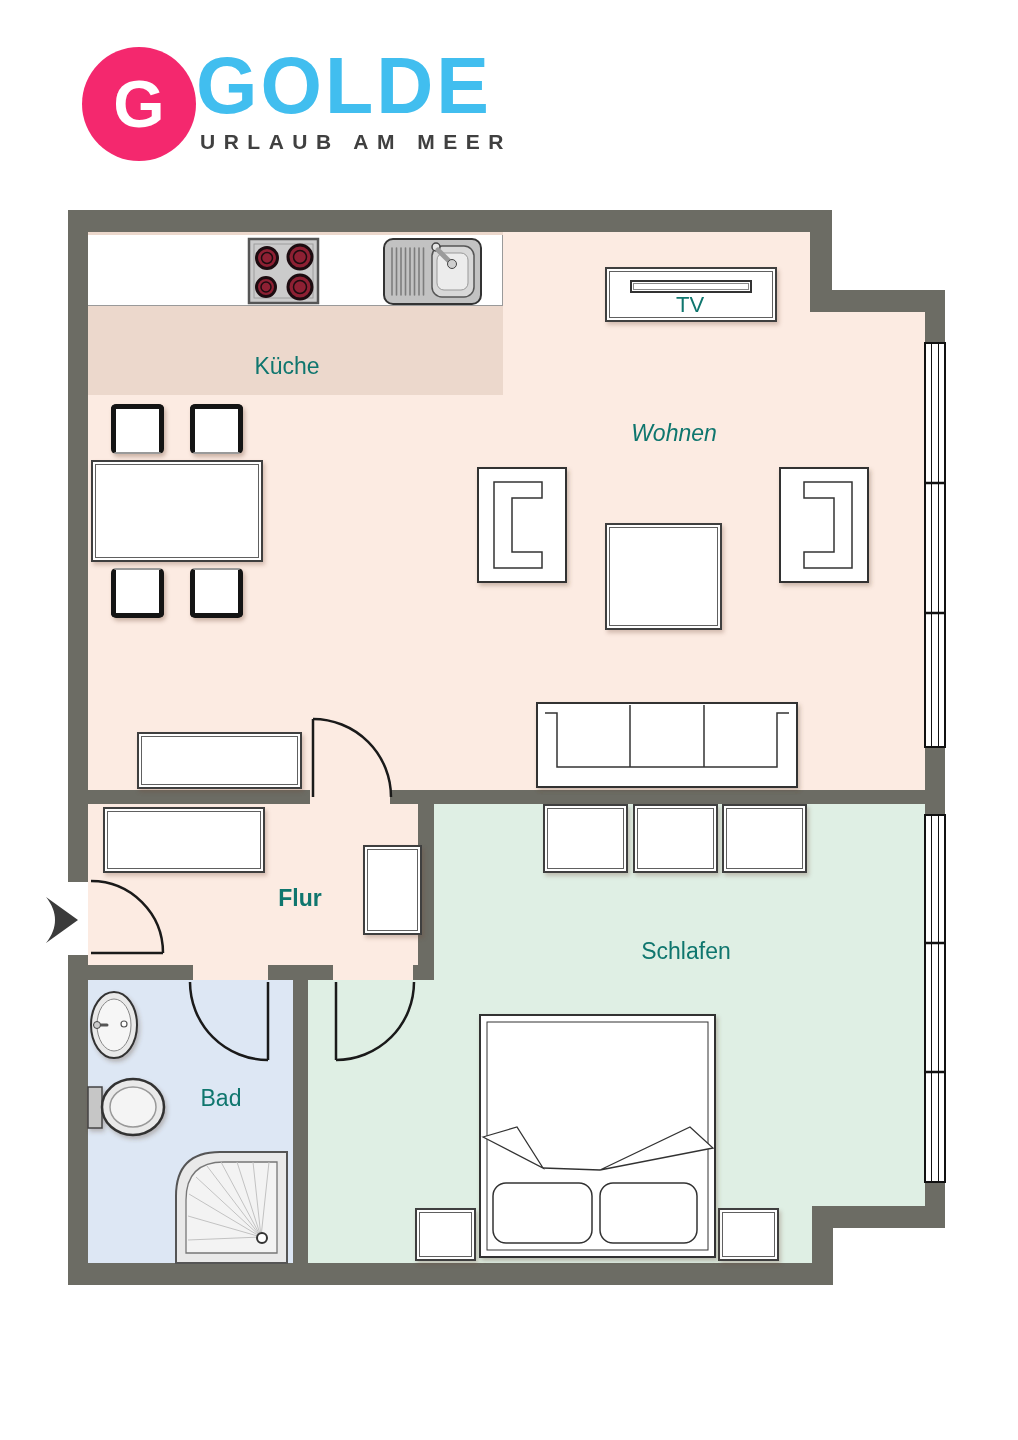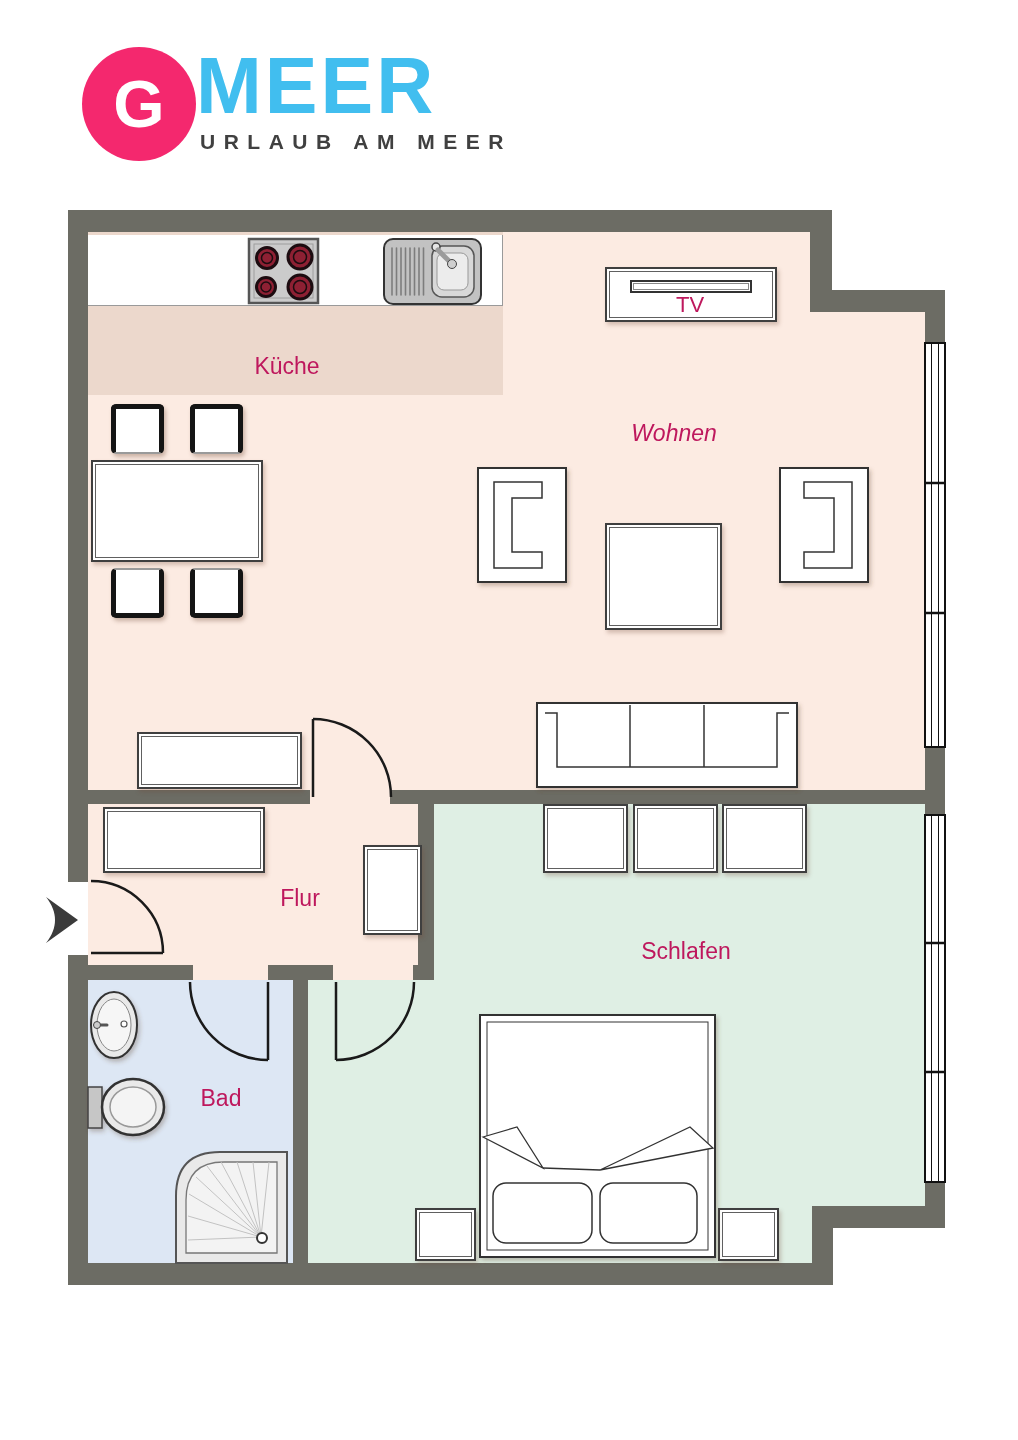--- a/index.html
+++ b/index.html
@@ -20,40 +20,40 @@
         border-radius:5px; box-shadow:2px 3px 4px rgba(110,70,50,.35); }
   .chair.open-b { border-bottom:2px solid #9a9a9a; }
   .chair.open-t { border-top:2px solid #9a9a9a; }
 
   .tvbar { position:absolute; z-index:35; background:#fff; border:2px solid #333; }
   .tvbar::after { content:""; position:absolute; inset:1px; border:1px solid #888; }
 
   .overlay { position:absolute; left:0; top:0; z-index:50; pointer-events:none; }
 
   .room-label { position:absolute; z-index:60; transform:translate(-50%,-50%);
-        font-size:23px; color:#be185d; white-space:nowrap; }
+        font-size:23px; color:#0f766e; white-space:nowrap; }
   .tv-label { font-size:22px; }
 
   
   .logo-badge { position:absolute; left:82px; top:47px; width:114px; height:114px;
         border-radius:50%; background:#F4286E; color:#fff; display:flex;
         align-items:center; justify-content:center;
         font-size:66px; font-weight:700; z-index:60; }
   .logo-brand { position:absolute; left:196px; top:46px; font-size:79px; line-height:1;
         font-weight:700; color:#41BEEF; letter-spacing:3px; z-index:60; }
   .logo-tagline { position:absolute; left:200px; top:130px; font-size:21px;
         font-weight:700; color:#404040; letter-spacing:8.5px; z-index:60; }
 </style>
 </head>
 <body>
 
 <div class="logo-badge">
   <span>G</span>
 </div>
-<div class="logo-brand">MEER</div>
+<div class="logo-brand">GOLDE</div>
 <div class="logo-tagline">URLAUB AM MEER</div>
 
 <div>
   <div class="floor" style="left:88px; top:232px; width:415px; height:163px; background:#ECD8CC;"></div>
 
   <div class="floor" style="left:503px; top:232px; width:329px; height:558px; background:#FCEBE2;"></div>
   <div class="floor" style="left:810px; top:312px; width:117px; height:478px; background:#FCEBE2;"></div>
   <div class="floor" style="left:88px; top:395px; width:415px; height:395px; background:#FCEBE2;"></div>
 
   <div class="floor" style="left:434px; top:790px; width:493px; height:190px; background:#DFEFE4;"></div>
@@ -233,17 +233,17 @@
         <line x1="261" y1="1237" x2="237" y2="1162"></line>
           <line x1="261" y1="1237" x2="253" y2="1162"></line>
         <line x1="261" y1="1237" x2="269" y2="1162"></line>
       </g>
       <circle cx="262" cy="1238" r="5" fill="#fff" stroke="#333" stroke-width="2"></circle>
     </g>
   </svg>
 
   <div class="room-label" style="left:287px; top:366px;">Küche</div>
   <div class="room-label" style="left:674px; top:433px;font-style:italic;">Wohnen</div>
-  <div class="room-label" style="left:300px; top:898px;">Flur</div>
+  <div class="room-label" style="left:300px; top:898px;font-weight:bold;">Flur</div>
   <div class="room-label" style="left:221px; top:1098px;">Bad</div>
   <div class="room-label" style="left:686px; top:951px;">Schlafen</div>
   <div class="room-label tv-label" style="left:690px; top:305px;">TV</div>
 </div>
 
 </body></html>

